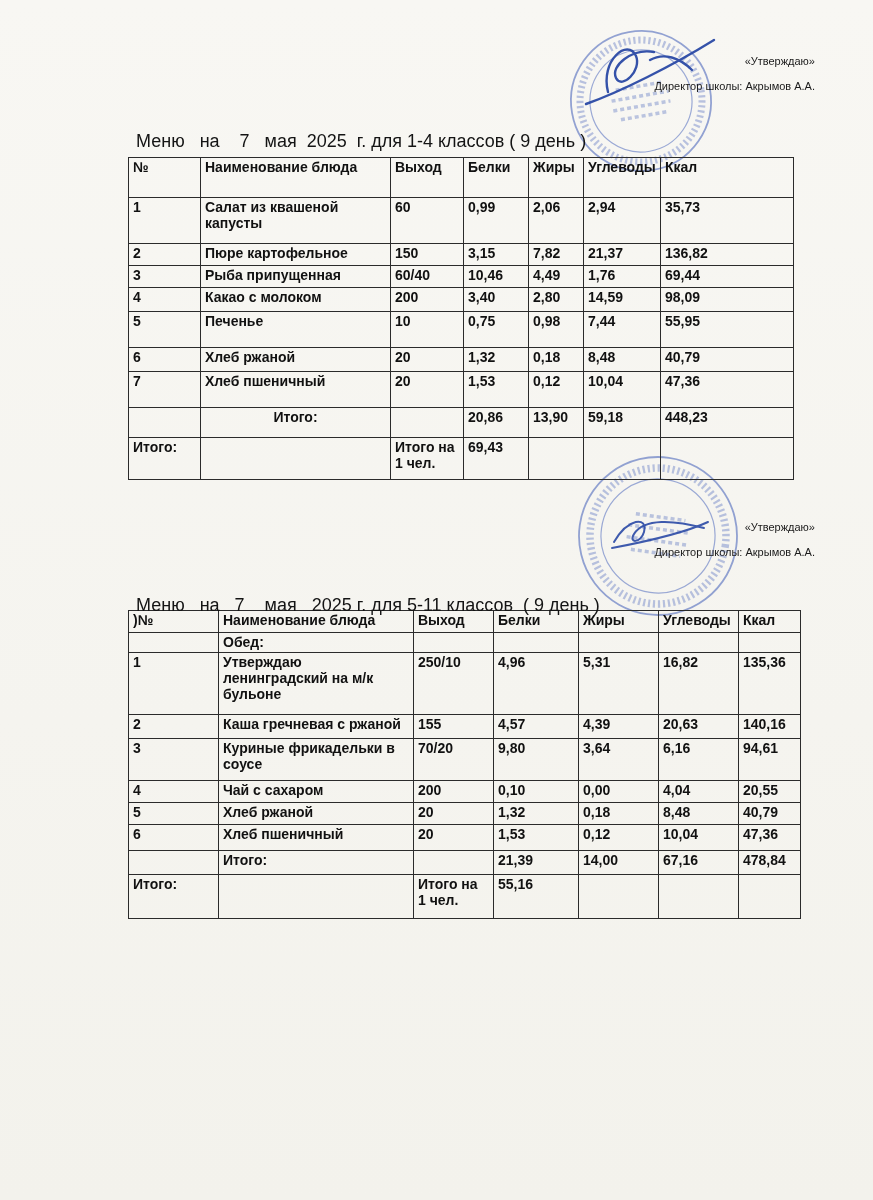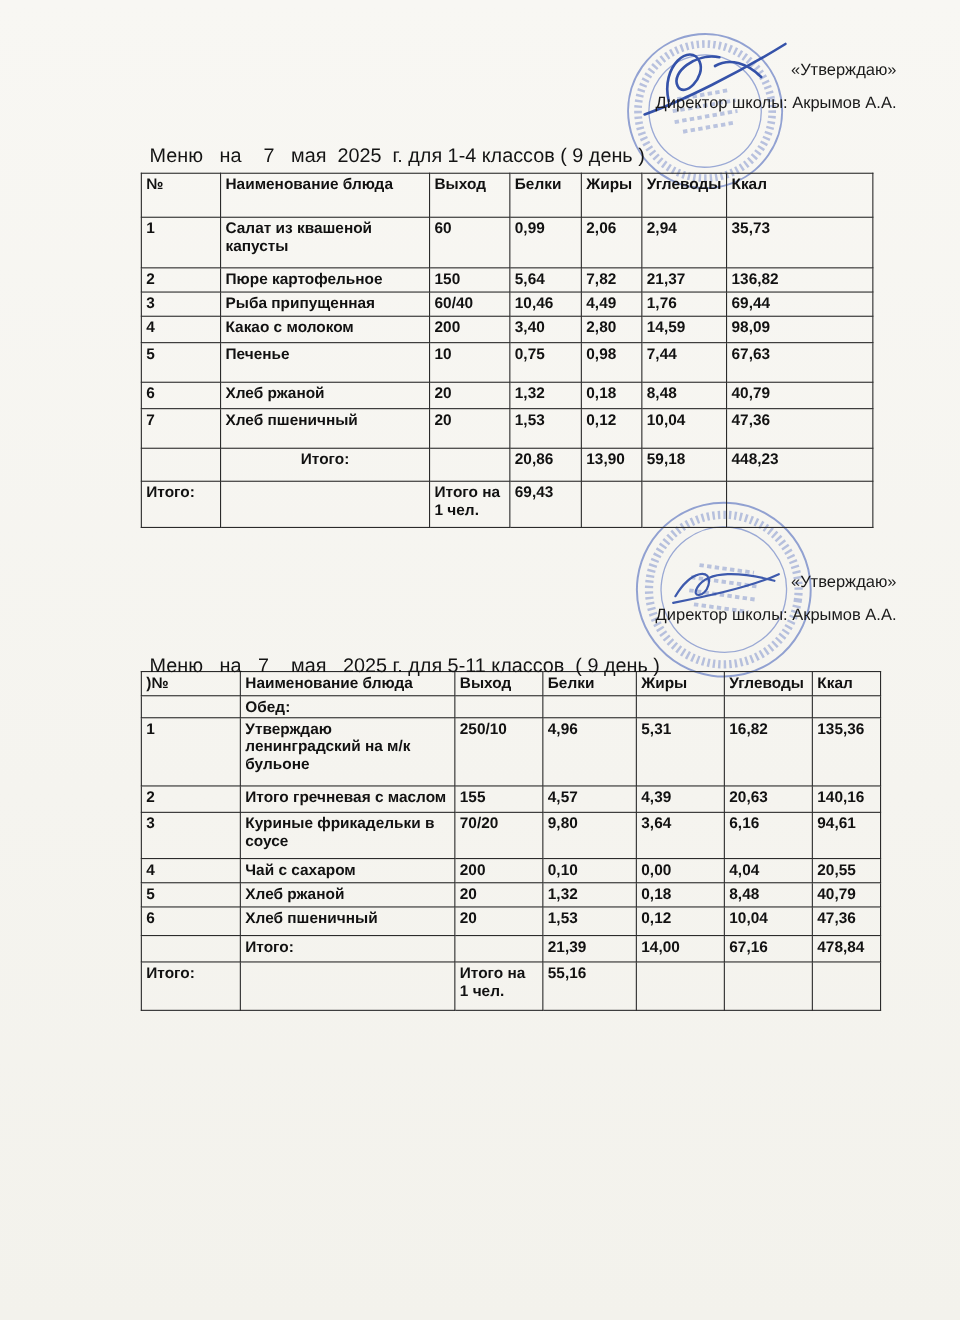--- a/index.html
+++ b/index.html
@@ -1,21 +1,21 @@
 <!DOCTYPE html>
 <html><head>
 <meta charset="utf-8">
 <style>
   html,body { margin:0; padding:0; background:#cfcfcf; }
   .page {
     position:relative; width:873px; height:1200px; margin:0 auto;
     background:linear-gradient(180deg,#f8f7f3 0%, #f5f4ef 60%, #f3f2ec 100%);
     font-family:"Liberation Sans", sans-serif; color:#141414; overflow:hidden;
   }
-  .approval { position:absolute; right:58px; width:430px; text-align:right; font-size:15px; color:#1a1a1a; z-index:5; }
+  .approval { position:absolute; right:58px; width:430px; text-align:right; font-size:11px; color:#1a1a1a; z-index:5; }
   .approval .quote { margin-bottom:13px; }
   .a1 { top:55px; }
   .a2 { top:521px; }
   .menu-title { position:absolute; left:136px; font-size:18px; white-space:pre; z-index:5; }
   .t1 { top:131px; }
   .t2 { top:595px; }
   table.menu-table { position:absolute; left:128px; border-collapse:collapse; table-layout:fixed; z-index:4; }
   .mt1 { top:157px; width:665px; }
   .mt2 { top:610px; width:672px; }
   td {
@@ -87,21 +87,21 @@
       <td>60</td>
       <td>0,99</td>
       <td>2,06</td>
       <td>2,94</td>
       <td>35,73</td>
     </tr>
     <tr style="height:22px">
       <td>2</td>
       <td>Пюре картофельное</td>
       <td>150</td>
-      <td>5,64</td>
+      <td>3,15</td>
       <td>7,82</td>
       <td>21,37</td>
       <td>136,82</td>
     </tr>
     <tr style="height:22px">
       <td>3</td>
       <td>Рыба припущенная</td>
       <td>60/40</td>
       <td>10,46</td>
       <td>4,49</td>
@@ -117,21 +117,21 @@
       <td>14,59</td>
       <td>98,09</td>
     </tr>
     <tr style="height:36px">
       <td>5</td>
       <td>Печенье</td>
       <td>10</td>
       <td>0,75</td>
       <td>0,98</td>
       <td>7,44</td>
-      <td>67,63</td>
+      <td>55,95</td>
     </tr>
     <tr style="height:24px">
       <td>6</td>
       <td>Хлеб ржаной</td>
       <td>20</td>
       <td>1,32</td>
       <td>0,18</td>
       <td>8,48</td>
       <td>40,79</td>
     </tr>
@@ -223,21 +223,21 @@
       <td>1</td>
       <td>Утверждаю ленинградский на м/к бульоне</td>
       <td>250/10</td>
       <td>4,96</td>
       <td>5,31</td>
       <td>16,82</td>
       <td>135,36</td>
     </tr>
     <tr style="height:24px">
       <td>2</td>
-      <td>Итого гречневая с маслом</td>
+      <td>Каша гречневая с ржаной</td>
       <td>155</td>
       <td>4,57</td>
       <td>4,39</td>
       <td>20,63</td>
       <td>140,16</td>
     </tr>
     <tr style="height:42px">
       <td>3</td>
       <td>Куриные фрикадельки в соусе</td>
       <td>70/20</td>

